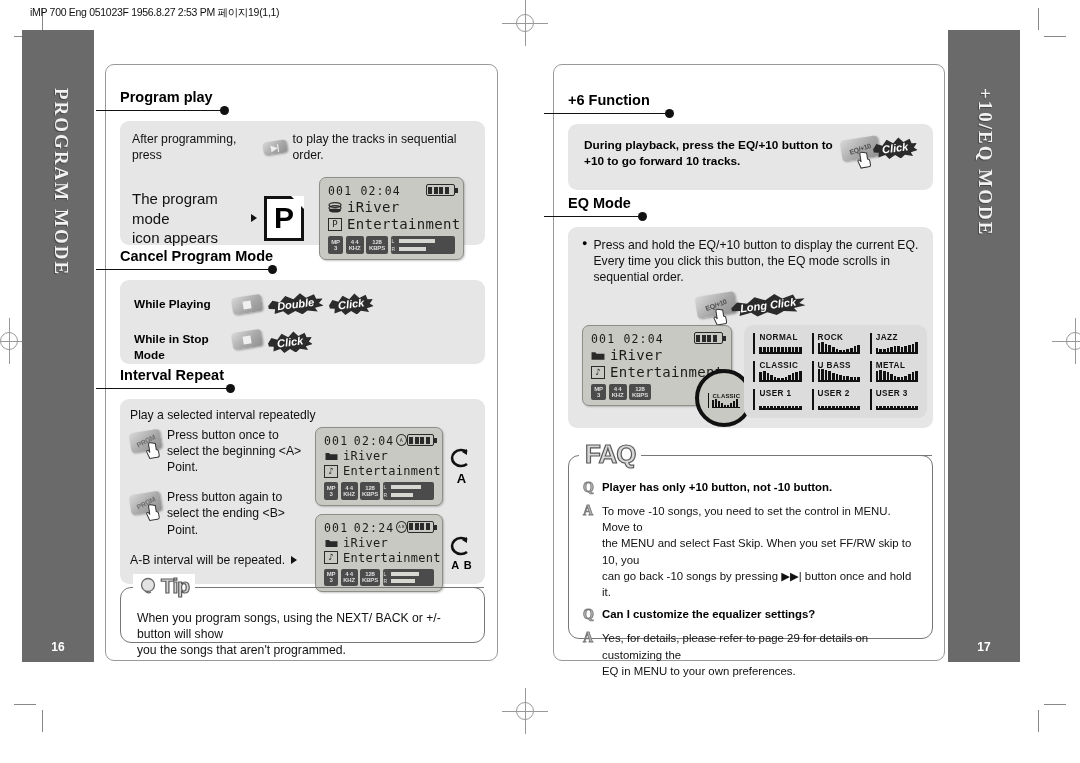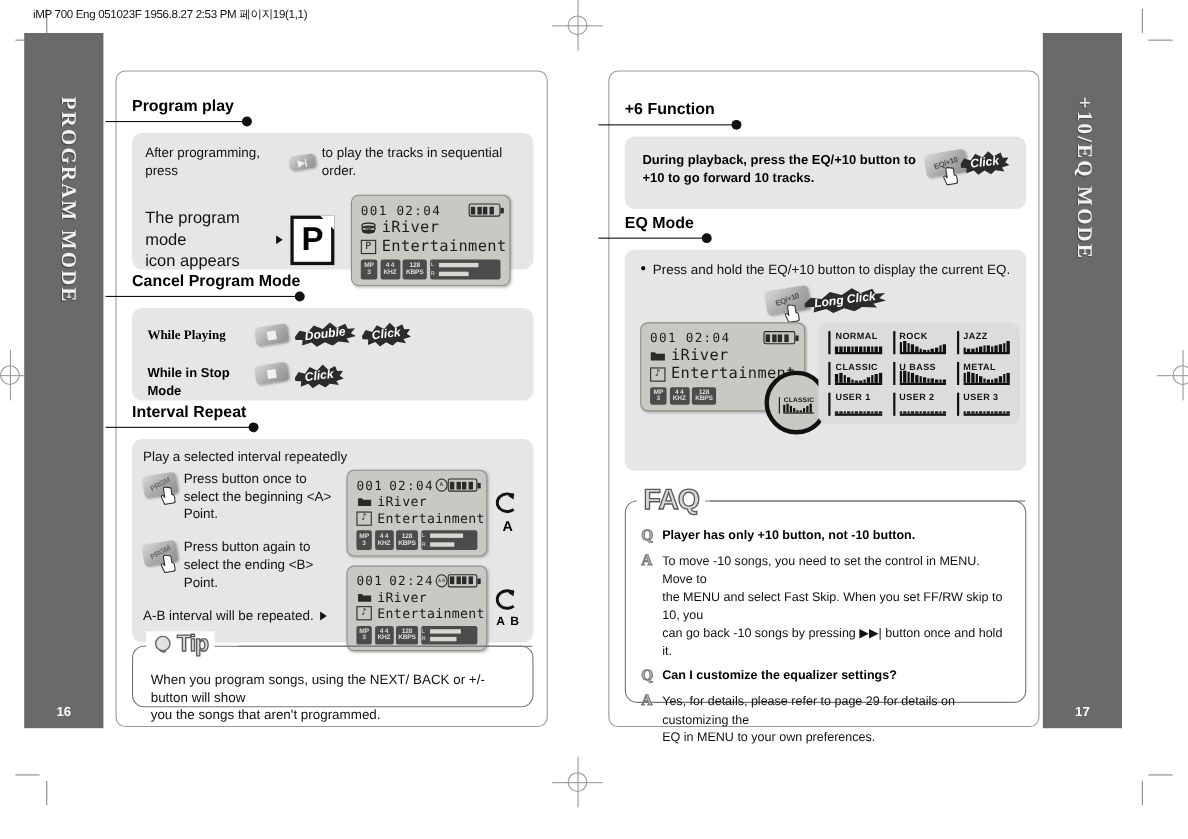--- a/index.html
+++ b/index.html
@@ -91,21 +91,21 @@
   .lcd {
     background: #c9c9c3;
     border: 1.6px solid #8e8e88;
     border-radius: 7px;
     position: relative;
     box-shadow: 1px 1px 2px rgba(0,0,0,.22);
     padding: 6px 8px 5px 8px;
     font-family: "DejaVu Sans Mono", monospace;
     color: #1c1c1c;
   }
-  .lcd-row1 { font-size: 11.5px; letter-spacing: 1.2px; display: flex; align-items: center; }
+  .lcd-row1 { font-size: 11.5px; letter-spacing: 1.2px; display: flex; align-items: flex-start; }
   .lcd-batt {
     margin-left: auto; width: 29px; height: 12px; border: 1.6px solid #2a2a2a;
     border-radius: 2px; position: relative; display: flex; align-items: center; padding: 1px;
     gap: 1.5px;
   }
   .lcd-batt i { display: block; width: 4px; height: 7px; background: #2a2a2a; }
   .lcd-batt::after { content: ""; position: absolute; right: -4px; top: 3px; width: 3px; height: 5px; background: #2a2a2a; }
   .lcd-line { font-size: 14px; display: flex; align-items: center; gap: 5px; margin-top: 1px; letter-spacing: .3px; }
   .lcd-ico {
     width: 14px; height: 13px; flex: 0 0 14px;
@@ -338,21 +338,21 @@
 
   <div class="sec" style="position:absolute;left:14px;top:183px;width:365px;">
     <div class="sec-head">Cancel Program Mode</div>
     <div class="sec-rule">
       <div class="ln" style="right:212px;"></div>
       <div class="dot" style="left:148px;"></div>
     </div>
 
     <div class="panel" style="margin-top:6px;height:84px;padding:13px 14px;">
       <div style="display:flex;align-items:center;gap:10px;">
-        <span class="txt-b" style="width:88px;font-family:Liberation Serif, serif;">While Playing</span>
+        <span class="txt-b" style="width:88px;">While Playing</span>
         <span class="btn-key" style="width:30px;height:17px;">
             <span class="sq"></span>
           </span>
         <span class="starburst" style="margin-left:-4px;">Double</span>
         <span class="starburst" style="margin-left:-4px;">Click</span>
       </div>
       <div style="display:flex;align-items:flex-start;gap:10px;margin-top:16px;">
         <span class="txt-b" style="width:88px;">While in Stop Mode</span>
         <span class="btn-key" style="width:30px;height:17px;">
             <span class="sq"></span>
@@ -583,20 +583,21 @@
     <div class="sec-rule">
       <div class="ln" style="right:289px;"></div>
       <div class="dot" style="left:70px;"></div>
     </div>
 
     <div class="panel" style="margin-top:6px;height:201px;padding:10px 14px;">
       <div style="display:flex;gap:6px;align-items:flex-start;">
         <span style="font-size:9px;line-height:1.5;">●</span>
         <div>
           <div class="txt">Press and hold the EQ/+10 button to display the current EQ.</div>
+          <div class="txt">Every time you click this button, the EQ mode scrolls in sequential order.</div>
         </div>
       </div>
 
       <div style="display:flex;justify-content:center;align-items:center;margin-top:9px;">
         <span class="btn-key" style="width:40px;height:22px;">
           <span class="cap" style="transform:translate(-50%,-50%) rotate(-12deg);color:#4f4f4f;">EQ/+10</span>
           <svg class="hand" style="left:14px;top:14px;" viewBox="0 0 15 18">
               <path d="M4 17 L2 10 q0-2 2-1 l1 2 V3 q0-1.5 1.4-1.5 T11.8 3 v6 q2 .3 2 2.3 V15 q0 2-2 2 z" fill="#fff" stroke="#333" stroke-width="1"></path>
             </svg>
         </span>

